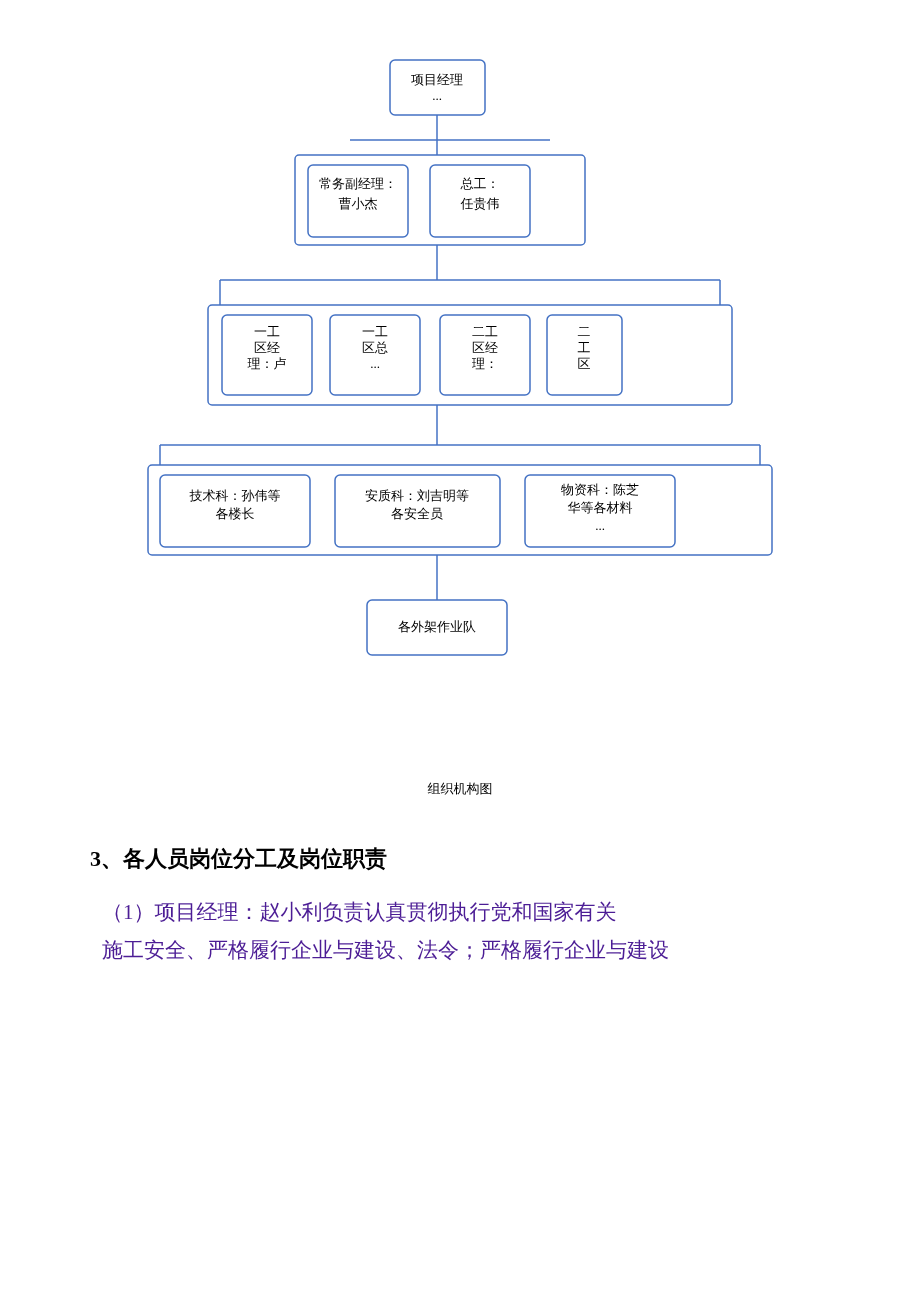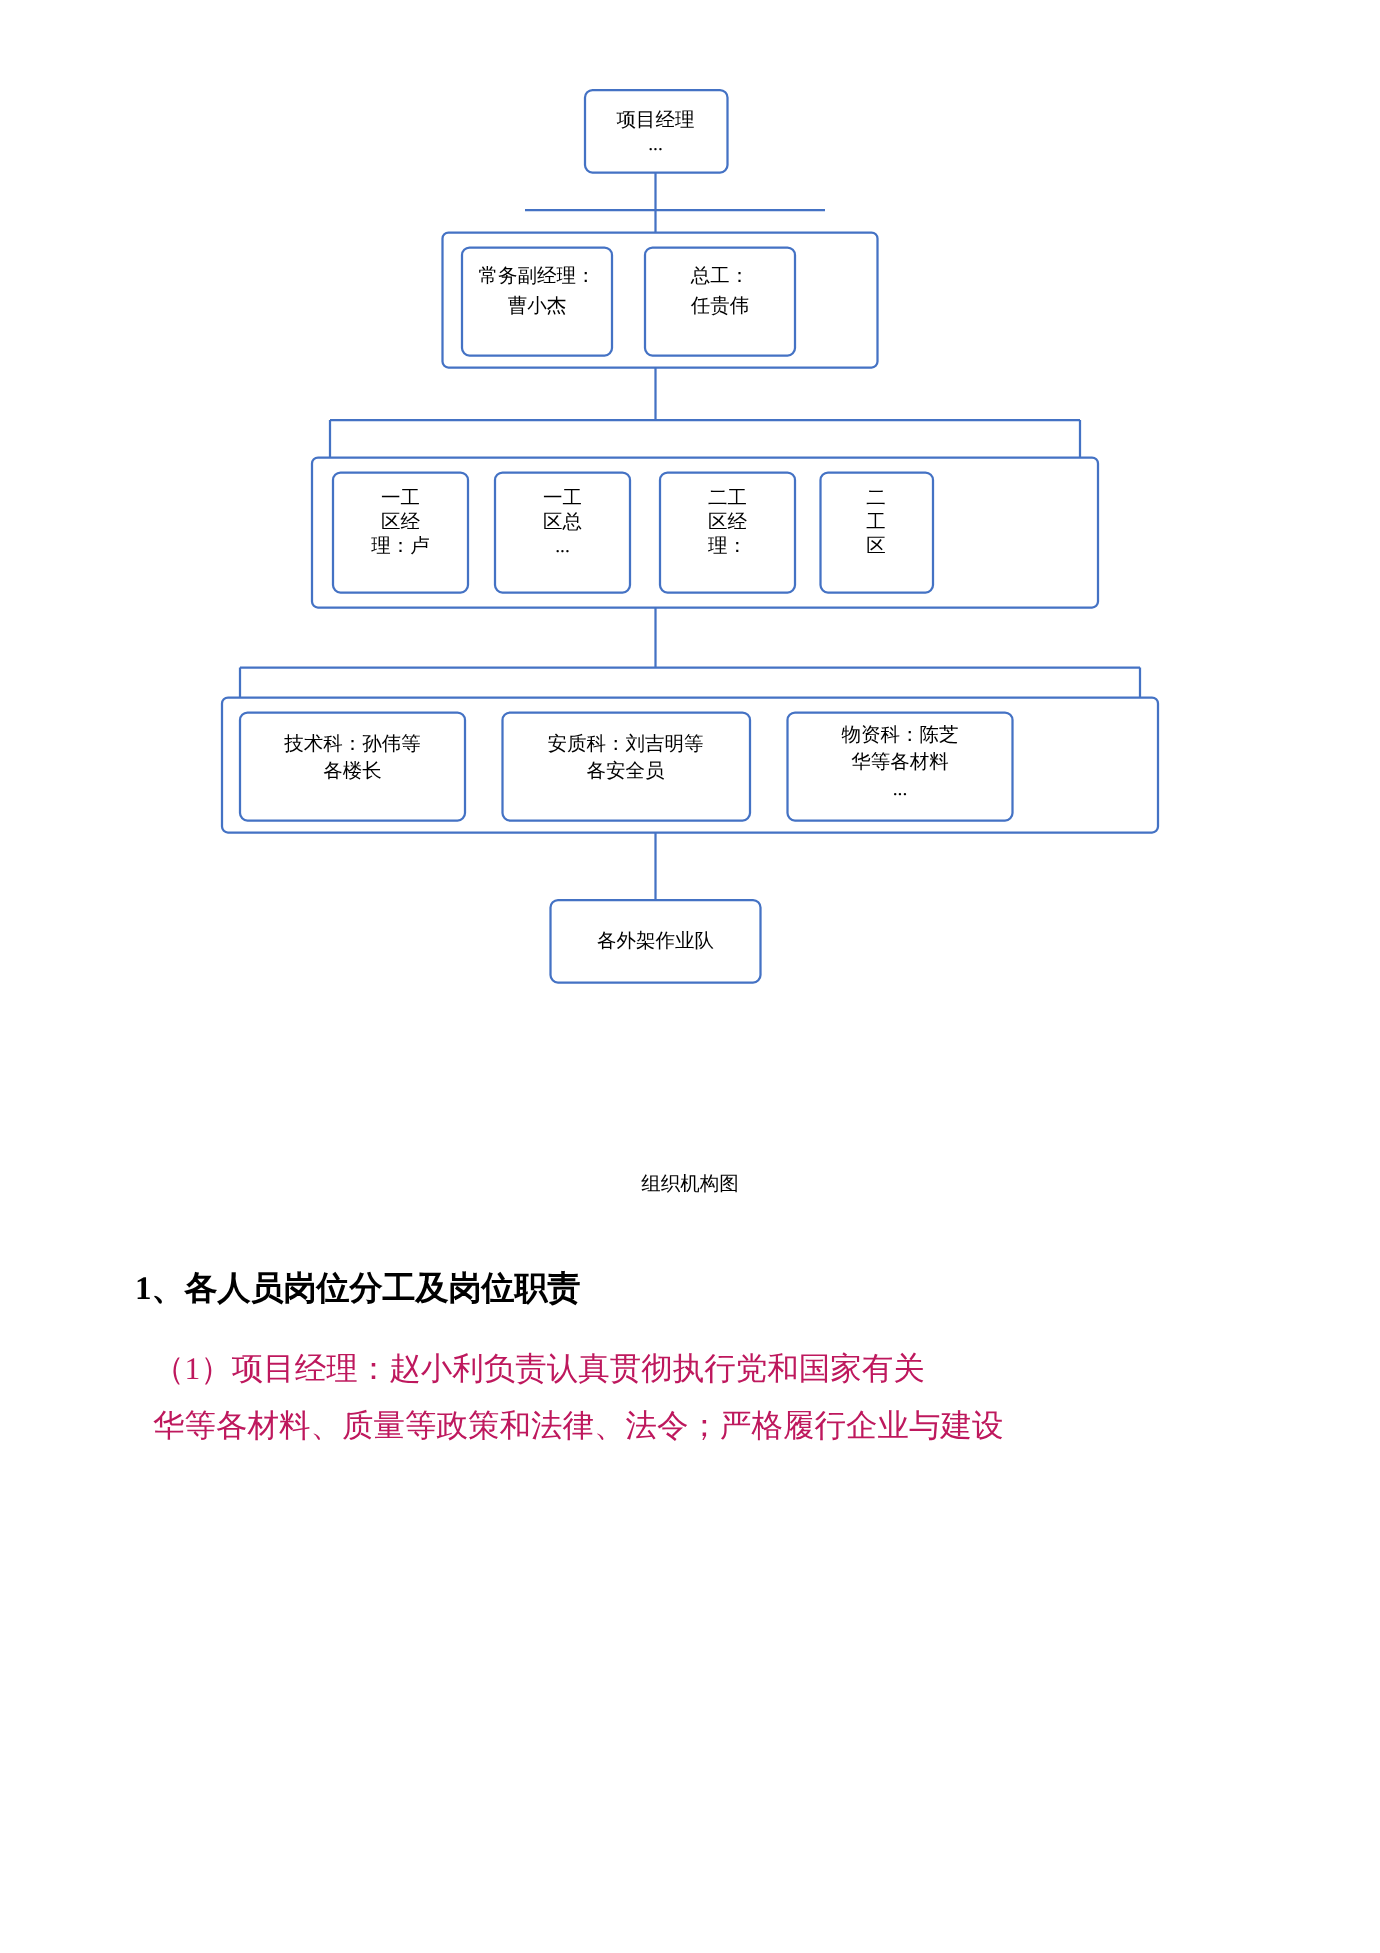--- a/index.html
+++ b/index.html
@@ -31,21 +31,21 @@
       font-size: 22px;
       font-weight: bold;
       color: #000;
       margin-bottom: 20px;
       text-indent: 30px;
     }
 
     .paragraph {
       font-size: 21px;
       line-height: 1.8;
-      color: #be185d;
+      color: #4c1d95;
       text-indent: 2em;
       margin-bottom: 0;
     }
 
     
     .svg-container {
       width: 100%;
       display: flex;
       justify-content: center;
       margin-bottom: 5px;
@@ -139,16 +139,16 @@
 
     <line x1="377" y1="515" x2="377" y2="560" class="line"></line>
 
     <rect x="307" y="560" width="140" height="55" rx="5" class="box"></rect>
     <text x="377" y="591" class="box-text">各外架作业队</text>
   </svg>
 </div>
 
 <div class="chart-caption">组织机构图</div>
 
-<div class="section-title">1、各人员岗位分工及岗位职责</div>
+<div class="section-title">3、各人员岗位分工及岗位职责</div>
 
 <div class="paragraph">（1）项目经理：赵小利负责认真贯彻执行党和国家有关</div>
-<div class="paragraph">华等各材料、质量等政策和法律、法令；严格履行企业与建设</div>
+<div class="paragraph">施工安全、严格履行企业与建设、法令；严格履行企业与建设</div>
 
 </body></html>

